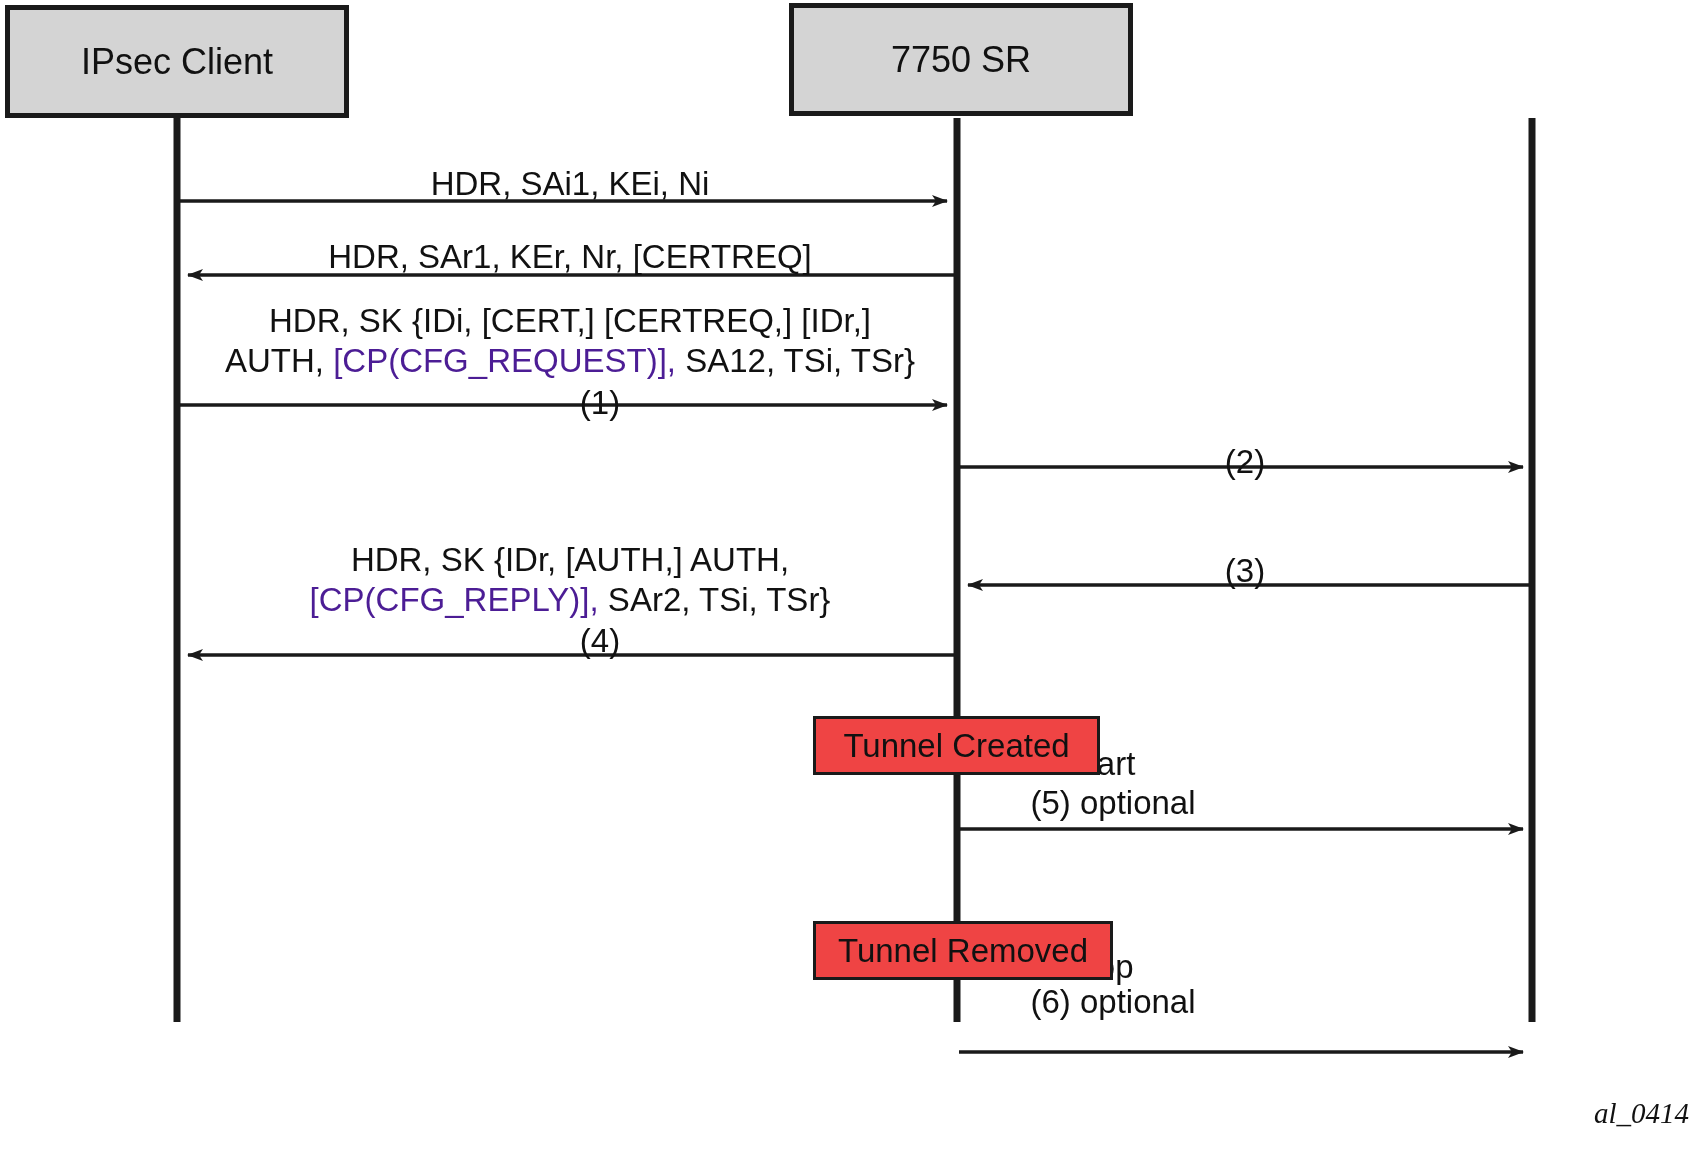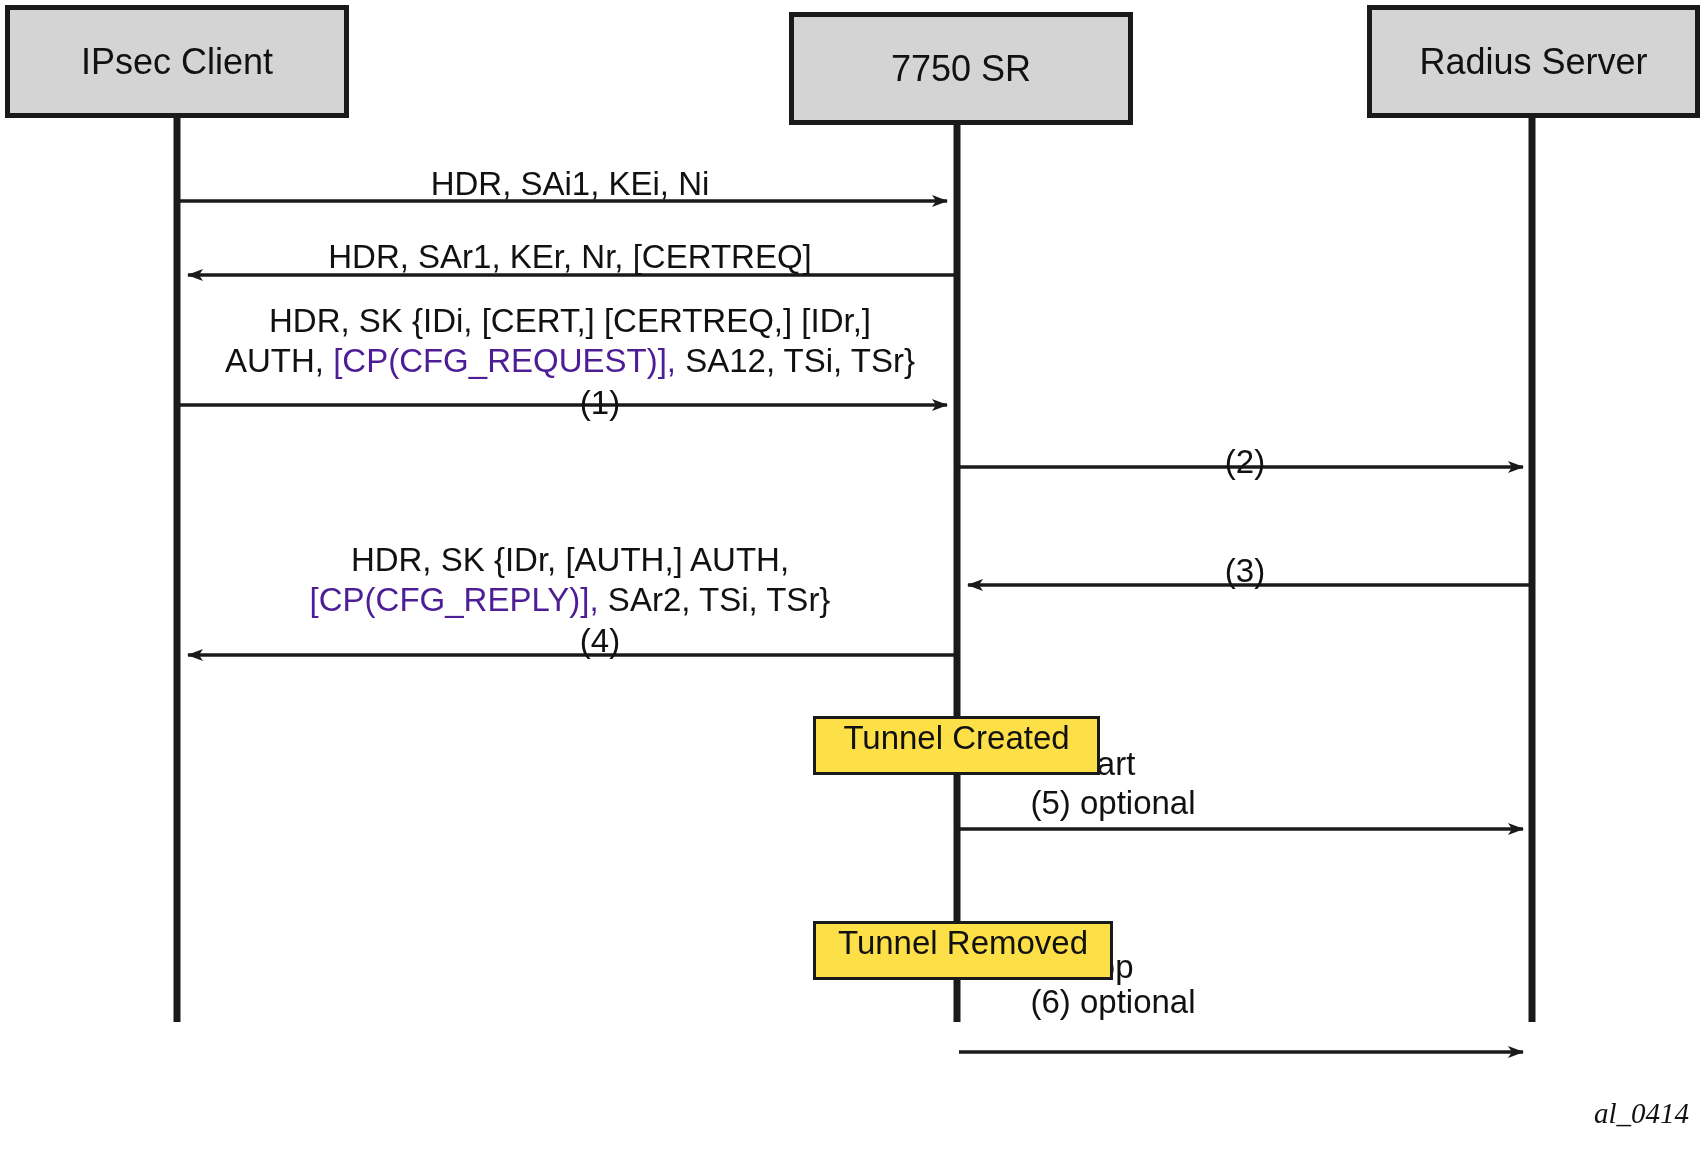--- a/index.html
+++ b/index.html
@@ -36,24 +36,25 @@
   }
   .actor-label {
     font-size: 36px;
     color: #111111;
     font-family: "Liberation Sans", sans-serif;
     letter-spacing: 0px;
     white-space: nowrap;
   }
   .note-box {
     position: absolute;
-    background: #fde047;
+    background: #ef4444;
     border: 3px solid #1a1a1a;
     box-sizing: border-box;
     display: flex;
+    align-items: center;
     justify-content: center;
     z-index: 5;
   }
   .note-label {
     font-size: 33px;
     color: #111111;
     font-family: "Liberation Sans", sans-serif;
     white-space: nowrap;
   }
   .msg {
@@ -133,27 +134,24 @@
     </g>
     <g>
       <line x1="959" y1="1052" x2="1523" y2="1052" stroke="#1a1a1a" stroke-width="3.5" marker-end="url(#arrowR)"></line>
     </g>
   </svg>
 
   <div class="actor-box" style="left:5px; top:5px; width:344px; height:113px;">
     <span class="actor-label">IPsec Client</span>
   </div>
 
-  <div class="actor-box" style="left:789px; top:12px; width:344px; height:113px;">
+  <div class="actor-box" style="left:789px; top:3px; width:344px; height:113px;">
     <span class="actor-label">7750 SR</span>
   </div>
 
-  <div class="actor-box" style="left:1367px; top:5px; width:333px; height:113px;">
-    <span class="actor-label">Radius Server</span>
-  </div>
 
   <div class="msg center" style="left:570px; top:140px;">
     <span>HDR, SAi1, KEi, Ni</span>
   </div>
 
   <div class="msg center" style="left:570px; top:213px;">
     <span>HDR, SAr1, KEr, Nr, [CERTREQ]</span>
   </div>
 
   <div class="msg center" style="left:570px; top:277px;">

